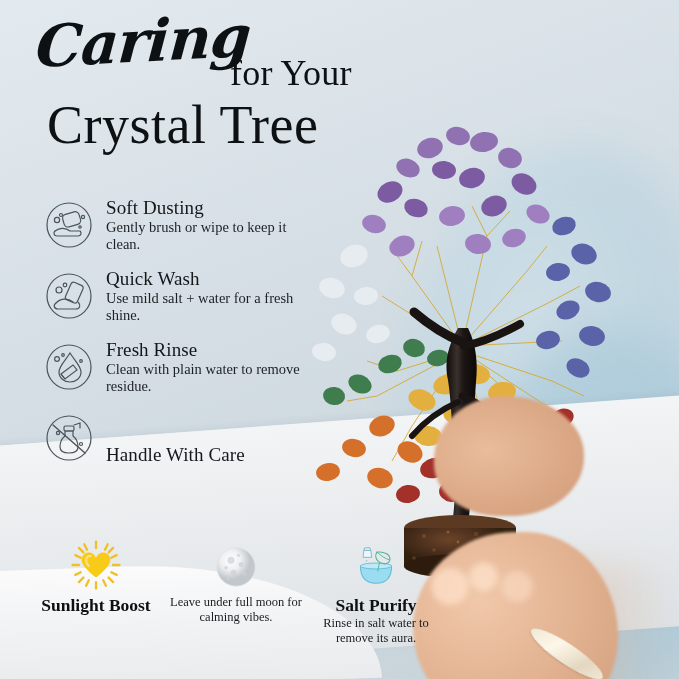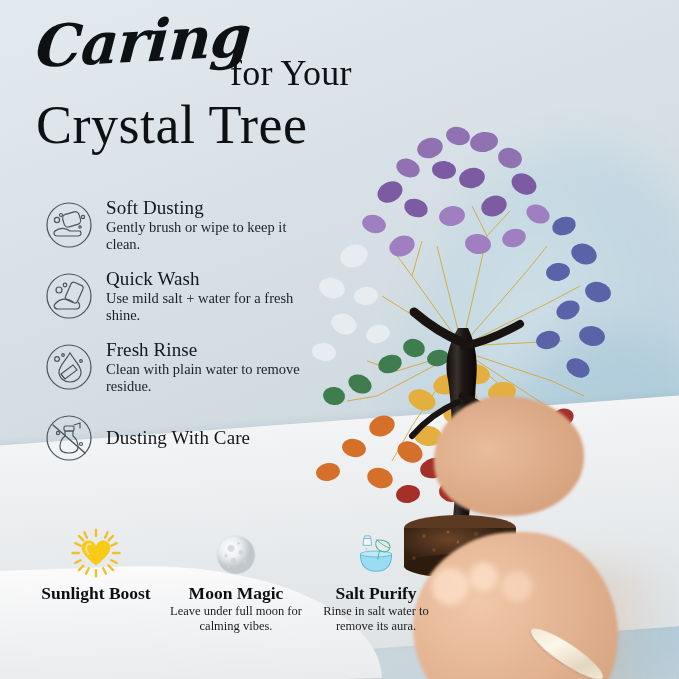--- a/index.html
+++ b/index.html
@@ -106,34 +106,34 @@
     top: 34px;
     letter-spacing: .2px;
   }
   .title-line2 {
     display: block;
     font-family: "Liberation Serif", serif;
     font-size: 54px;
     font-weight: 400;
     letter-spacing: .5px;
     margin-top: 6px;
-    margin-left: 2px;
+    margin-left: 13px;
   }
 
   
   .care-list {
     position: absolute;
     left: 42px;
     top: 196px;
     width: 270px;
     z-index: 6;
   }
   .care-item {
     display: flex;
-    align-items: center;
+    align-items: flex-end;
     margin-bottom: 15px;
   }
   .care-icon {
     width: 54px;
     height: 54px;
     flex: 0 0 54px;
     margin-right: 10px;
     margin-top: 2px;
   }
   .care-icon svg { display: block; width: 54px; height: 54px; }
@@ -151,21 +151,21 @@
     line-height: 16.5px;
     color: #1b2024;
     margin-top: 1px;
     max-width: 200px;
   }
 
   
   .trio {
     position: absolute;
     left: 26px;
-    bottom: 46px;
+    bottom: 34px;
     width: 420px;
     display: flex;
     z-index: 7;
   }
   .trio-item {
     flex: 1 1 0;
     text-align: center;
     padding: 0 4px;
   }
   .trio-icon {
@@ -486,21 +486,21 @@
           <circle cx="27" cy="27" r="22"></circle>
           <path d="M23 20 L23 25 C19 28 18 33 18 36 C18 40 21 42 27 42 C33 42 36 40 36 36 C36 33 35 28 31 25 L31 20 Z"></path>
           <rect x="22" y="15" width="10" height="5" rx="1.5"></rect>
           <path d="M32 14 L38 12 L38 17" stroke-linecap="round"></path>
           <path d="M11 14 L43 42" stroke-width="1.4" stroke-linecap="round"></path>
           <circle cx="16" cy="22" r="1.6"></circle>
             <circle cx="39" cy="33" r="1.5"></circle>
         </svg>
       </span>
       <span class="care-text">
-        <span class="care-title">Dusting With Care</span>
+        <span class="care-title">Handle With Care</span>
       </span>
     </div>
 
   </div>
 
   <div class="trio">
 
     <div class="trio-item">
       <span class="trio-icon">
         <svg viewBox="0 0 60 60" width="58" height="54">
@@ -547,21 +547,20 @@
             <circle cx="27" cy="37" r="3.6"></circle>
               <circle cx="40" cy="38" r="2.4"></circle>
             <circle cx="18" cy="31" r="2.2"></circle>
               <circle cx="33" cy="16" r="1.8"></circle>
             <circle cx="21" cy="44" r="1.9"></circle>
               <circle cx="43" cy="24" r="1.6"></circle>
           </g>
           <circle cx="30" cy="30" r="23" fill="none" stroke="#dfe3e6" stroke-width="1"></circle>
         </svg>
       </span>
-      <span class="trio-title">Moon Magic</span>
       <span class="trio-desc" style="display:block">Leave under full moon for calming vibes.</span>
     </div>
 
     <div class="trio-item">
       <span class="trio-icon">
         <svg viewBox="0 0 64 60" width="60" height="52" fill="none">
           <path d="M14 30 L50 30 C50 44 43 50 32 50 C21 50 14 44 14 30 Z" fill="#9adcf2" stroke="#63b9d6" stroke-width="1.2"></path>
           <path d="M14 30 L50 30" stroke="#63b9d6" stroke-width="1.2"></path>
           <ellipse cx="32" cy="30" rx="18" ry="3.4" fill="#bfe9f7" stroke="#63b9d6" stroke-width="1"></ellipse>
           <path d="M18 12 L26 12 L27 20 L17 20 Z" fill="#eef6fa" stroke="#7fb8cd" stroke-width="1.1"></path>

